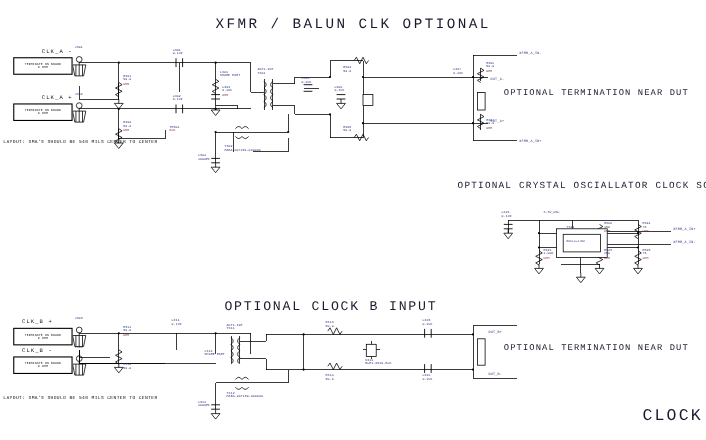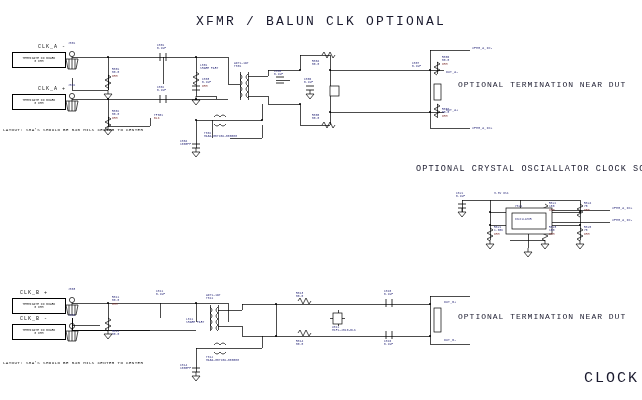--- a/index.html
+++ b/index.html
@@ -270,20 +270,21 @@
       <circle cx="430" cy="304" r="1"></circle>
         <circle cx="430" cy="336" r="1"></circle>
       <circle cx="490" cy="212" r="1"></circle>
         <circle cx="490" cy="225" r="1"></circle>
       <circle cx="580" cy="212" r="1"></circle>
         <circle cx="580" cy="225" r="1"></circle>
     </g>
   </svg>
 
   <div class="ttl ttl-big" style="left:196px;top:14px;">XFMR / BALUN CLK OPTIONAL</div>
+  <div class="ttl" style="left:204px;top:272px;">OPTIONAL CLOCK B INPUT</div>
   <div class="ttl" style="left:416px;top:164px;font-size:8.5px;letter-spacing:1.1px;">OPTIONAL CRYSTAL OSCIALLATOR CLOCK SOURCE</div>
   <div class="ttl" style="left:458px;top:80px;font-size:8px;letter-spacing:1px;">OPTIONAL TERMINATION NEAR DUT</div>
   <div class="ttl" style="left:458px;top:312px;font-size:8px;letter-spacing:1px;">OPTIONAL TERMINATION NEAR DUT</div>
   <div class="ttl" style="left:584px;top:370px;font-size:15px;letter-spacing:2px;">CLOCK</div>
 
   <div class="note" style="left:3px;top:128px;">LAYOUT: SMA'S SHOULD BE 540 MILS CENTER TO CENTER</div>
   <div class="note" style="left:3px;top:361px;">LAYOUT: SMA'S SHOULD BE 540 MILS CENTER TO CENTER</div>
 
   <div class="clklbl" style="left:38px;top:44px;">CLK_A -</div>
   <div class="clklbl" style="left:38px;top:86px;">CLK_A +</div>

